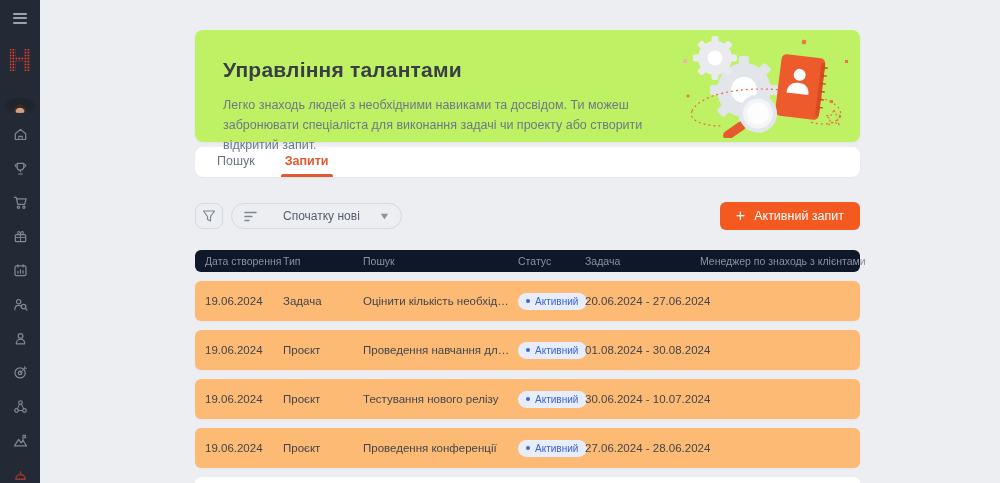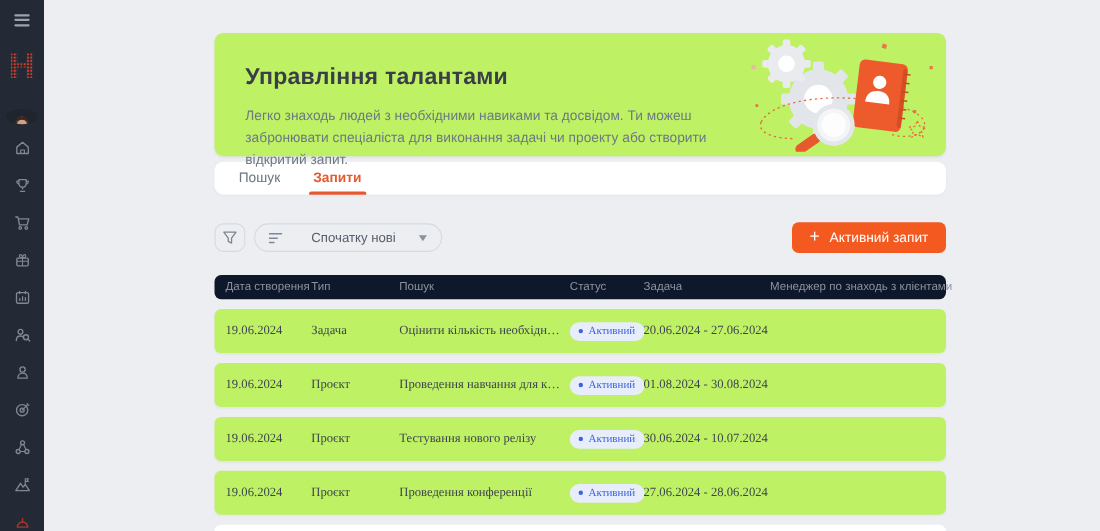--- a/index.html
+++ b/index.html
@@ -47,23 +47,23 @@
   .create-btn { height:28px; background:#F4591F; border:none; border-radius:6px; color:#fff;
                 font-size:12.5px; padding:0 16px; display:flex; align-items:center; gap:9px;
                 cursor:pointer; font-family:"Liberation Sans", sans-serif; }
   .plus { font-size:16px; font-weight:normal; line-height:1; margin-top:-1px; }
 
   .thead { margin-top:20px; height:22px; background:#0f172a; border-radius:6px;
            display:grid; grid-template-columns:78px 80px 155px 67px 115px 1fr;
            align-items:center; padding:0 10px; }
   .thead div { font-size:10.5px; color:#8A929F; white-space:nowrap; }
 
-  .trow { margin-top:9px; height:40px; background:#bef264; border-radius:6px;
+  .trow { margin-top:9px; height:40px; background:#fdba74; border-radius:6px;
           display:grid; grid-template-columns:78px 80px 155px 67px 115px 1fr;
-          align-items:center; padding:0 10px; box-shadow:0 1px 2px rgba(40,50,70,.04); cursor:pointer;font-family:Liberation Serif, serif; }
+          align-items:center; padding:0 10px; box-shadow:0 1px 2px rgba(40,50,70,.04); cursor:pointer; }
   .trow div { font-size:11.5px; color:#3F454E; white-space:nowrap; overflow:visible; }
   .trow .desc { overflow:hidden; text-overflow:ellipsis; padding-right:8px; }
   .badge { display:inline-flex; align-items:center; gap:5px; background:#E7EDFB; color:#3D63D9;
            font-size:10px; padding:3px 9px 3px 8px; border-radius:9px; }
   .badge::before { content:""; width:4px; height:4px; border-radius:50%; background:#3D63D9; }
   .trow-partial { margin-top:9px; height:40px; background:#fff; border-radius:6px; }
 </style>
 </head>
 <body>
 

